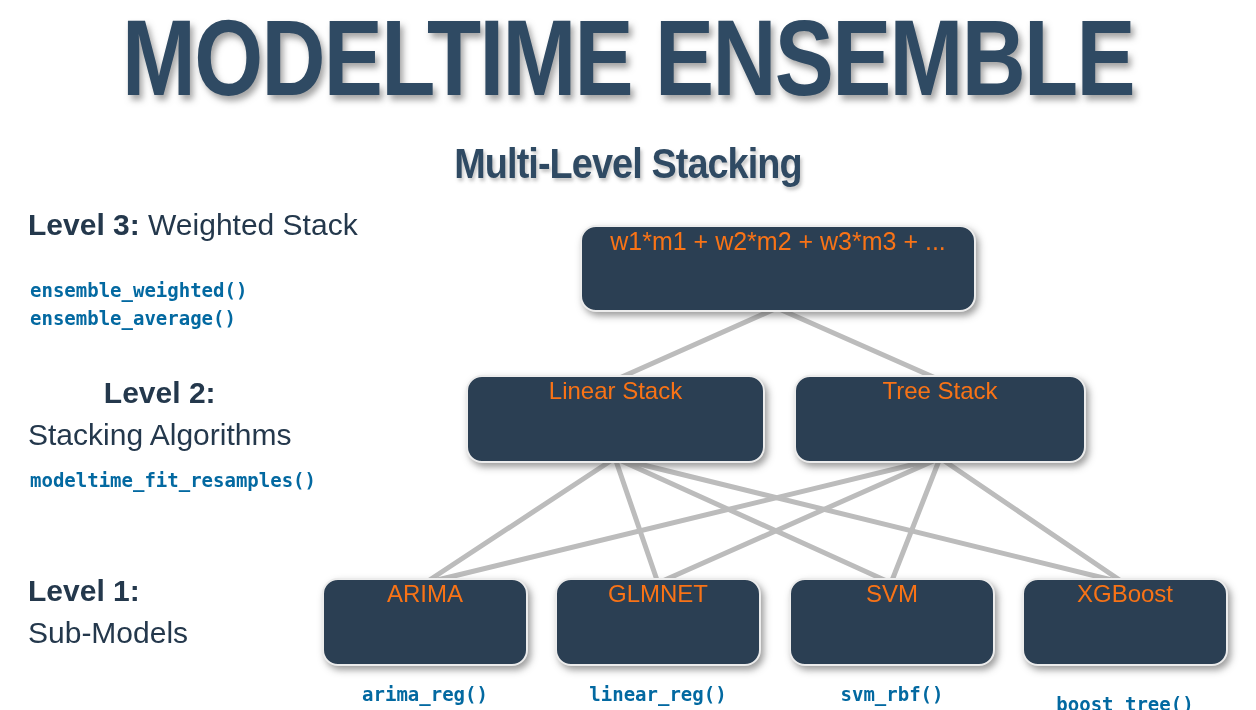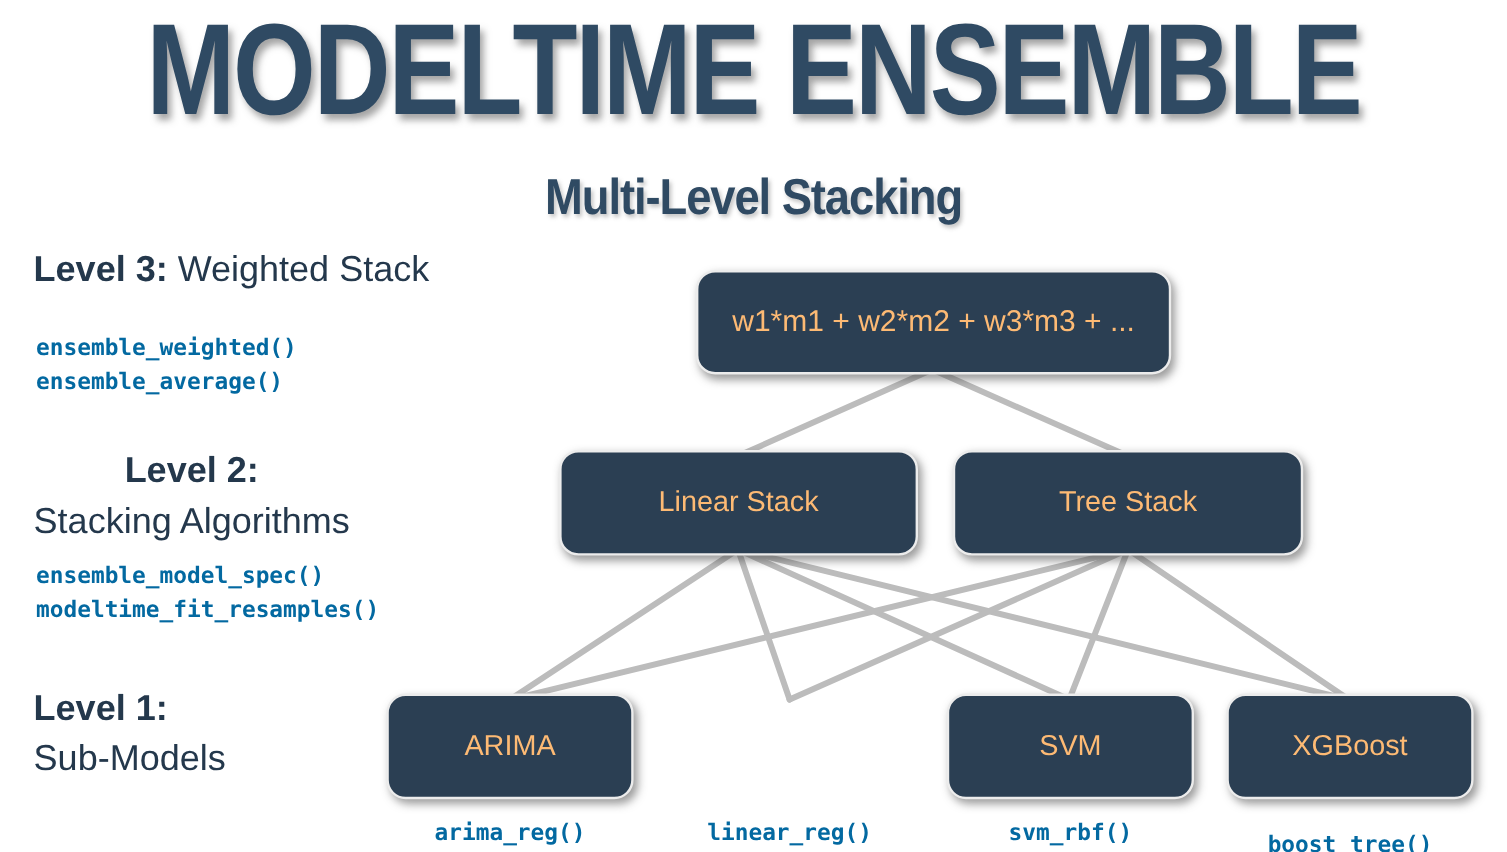--- a/index.html
+++ b/index.html
@@ -61,22 +61,22 @@
     position:absolute;top:0;left:0;width:1256px;height:710px;
     z-index:1;
   }
   
   .node{
     position:absolute;z-index:2;
     background:#2b3f53;
     border:2px solid #ececec;
     border-radius:16px;
     box-shadow:3px 4px 7px rgba(60,60,60,0.5);
-    color:#fdba74;
-    display:flex;align-items:center;justify-content:center;
+    color:#f97316;
+    display:flex;justify-content:center;
     font-size:24px;
     box-sizing:border-box;
     white-space:nowrap;
   }
   .node-top{left:580px;top:225px;width:396px;height:87px;font-size:25px;}
   .node-linear{left:466px;top:375px;width:299px;height:88px;}
   .node-tree{left:794px;top:375px;width:292px;height:88px;}
   .sub-node{top:578px;width:206px;height:88px;}
   .sub-0{left:322px;}
   .sub-1{left:555px;}
@@ -110,21 +110,20 @@
   <div class="code-block code-l3">
     <div>ensemble_weighted()</div>
     <div>ensemble_average()</div>
   </div>
 
   <div class="level-label stacked lbl-l2">
     <span class="lvl-bold">Level 2:</span>
     <span class="lvl-rest">Stacking Algorithms</span>
   </div>
   <div class="code-block code-l2">
-    <div>ensemble_model_spec()</div>
     <div>modeltime_fit_resamples()</div>
   </div>
 
   <div class="level-label stacked lbl-l1">
     <span class="lvl-bold">Level 1:</span>
     <span class="lvl-rest">Sub-Models</span>
   </div>
 
   <svg class="connectors" viewBox="0 0 1256 710" xmlns="http://www.w3.org/2000/svg">
     <g stroke="#bcbcbc" stroke-width="5" stroke-linecap="round" fill="none">
@@ -151,20 +150,23 @@
   <div class="node node-linear">
     <span>Linear Stack</span>
   </div>
   <div class="node node-tree">
     <span>Tree Stack</span>
   </div>
 
   <div class="node sub-node sub-0">
     <span>ARIMA</span>
   </div>
+  <div class="node sub-node sub-1">
+    <span>GLMNET</span>
+  </div>
   <div class="node sub-node sub-3">
     <span>XGBoost</span>
   </div>
   <div class="node sub-node sub-2">
     <span>SVM</span>
   </div>
 
   <div class="sub-caption cap-0">arima_reg()</div>
   <div class="sub-caption cap-1">linear_reg()</div>
   <div class="sub-caption cap-2">svm_rbf()</div>

